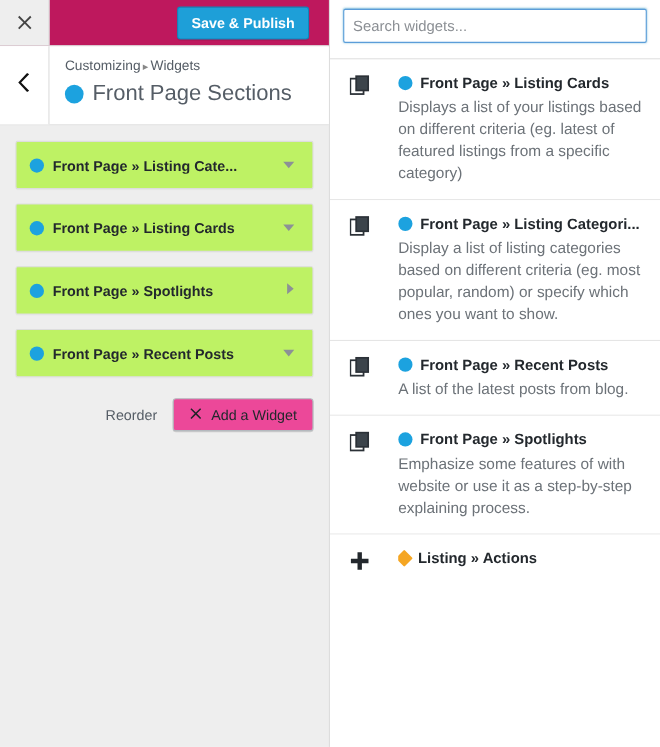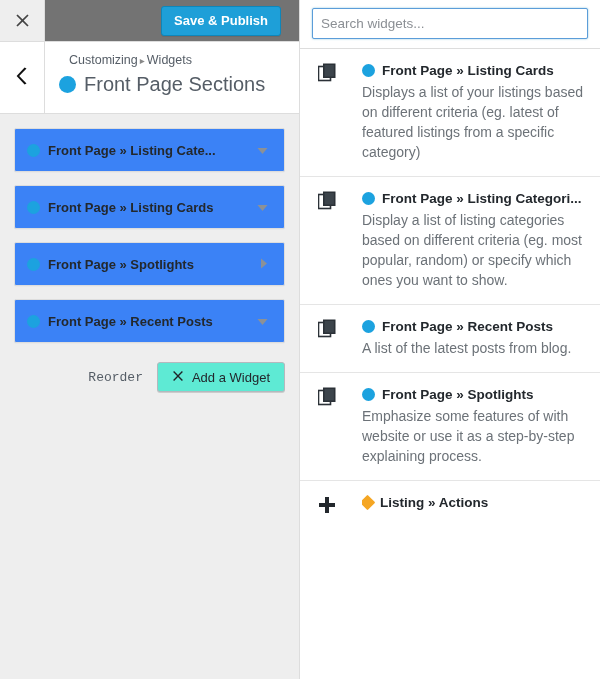--- a/index.html
+++ b/index.html
@@ -22,21 +22,21 @@
     width: 300px; height: 679px;
     background: #eeeeee;
     border-right: 1px solid #dddddd;
     flex: 0 0 300px;
   }
 
   
   .cust-topbar {
     position: relative;
     height: 42px;
-    background: #737373;
+    background: #be185d;
     border-bottom: 1px solid #dddddd;
     display: flex;
     align-items: center;
   }
   .close-btn {
     width: 45px; height: 41px;
     background: #eeeeee;
     border-right: 1px solid #dddddd;
     display: flex; align-items: center; justify-content: center;
     cursor: pointer;
@@ -77,21 +77,20 @@
   .header-text {
     padding: 10px 0 0 14px;
     flex: 1;
     min-width: 0;
   }
   .breadcrumb {
     font-size: 12.5px;
     color: #555d66;
     line-height: 16px;
     white-space: nowrap;
-    margin-left: 10px;
   }
   .breadcrumb .sep { color: #888; font-size: 10px; margin: 0 2px; }
   .panel-title {
     display: flex;
     align-items: center;
     gap: 8px;
     margin-top: 2px;
     font-size: 20px;
     color: #555d66;
     line-height: 26px;
@@ -107,21 +106,21 @@
   }
   .dot-blue.small { width: 13px; height: 13px; }
 
   
   .sections {
     padding: 14px 14px 0 14px;
   }
   .section-item {
     position: relative;
     height: 44px;
-    background: #3b82f6;
+    background: #bef264;
     border: 1px solid #dddddd;
     border-radius: 2px;
     margin-bottom: 13px;
     display: flex;
     align-items: center;
     padding: 0 10px 0 12px;
     cursor: pointer;
     box-shadow: 0 1px 0 rgba(0,0,0,0.02);
   }
   .section-item .label {
@@ -144,49 +143,48 @@
     display: flex;
     align-items: center;
     justify-content: flex-end;
     gap: 14px;
     padding: 6px 14px 0 14px;
   }
   .reorder-link {
     font-size: 13px;
     color: #555d66;
     cursor: pointer;
-    font-family: Liberation Mono, monospace;
   }
   .add-widget-btn {
     display: inline-flex;
     align-items: center;
     gap: 8px;
     height: 30px;
     padding: 0 14px;
-    background: #5eead4;
+    background: #ec4899;
     border: 1px solid #b4b9be;
     border-radius: 3px;
     font-size: 13px;
     color: #23282d;
     cursor: pointer;
     box-shadow: 0 1px 0 #cccccc;
   }
 
   
   .widgets-panel {
     position: relative;
     width: 300px; height: 679px;
     background: #ffffff;
     flex: 0 0 300px;
     display: flex;
     flex-direction: column;
     overflow: hidden;
   }
   .search-wrap {
-    padding: 8px 12px 9px 12px;
+    padding: 8px 12px 14px 12px;
     background: #ffffff;
     border-bottom: 1px solid #dddddd;
     flex: 0 0 auto;
   }
   .search-input {
     width: 100%;
     height: 31px;
     padding: 4px 8px;
     font-size: 13.5px;
     font-family: "Liberation Sans", sans-serif;

